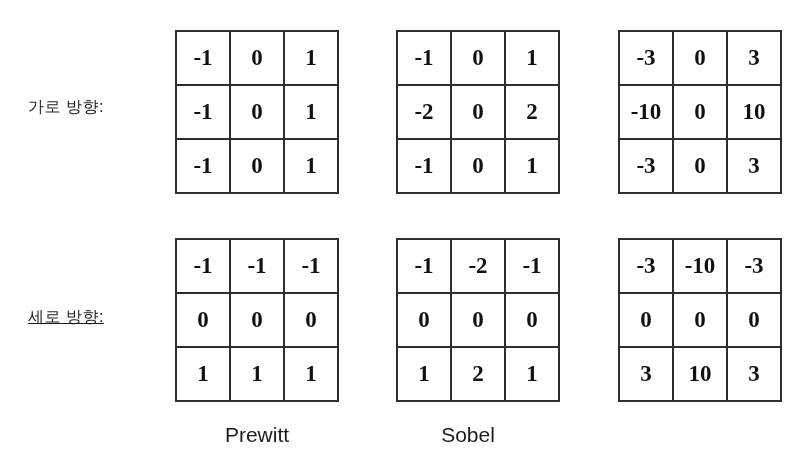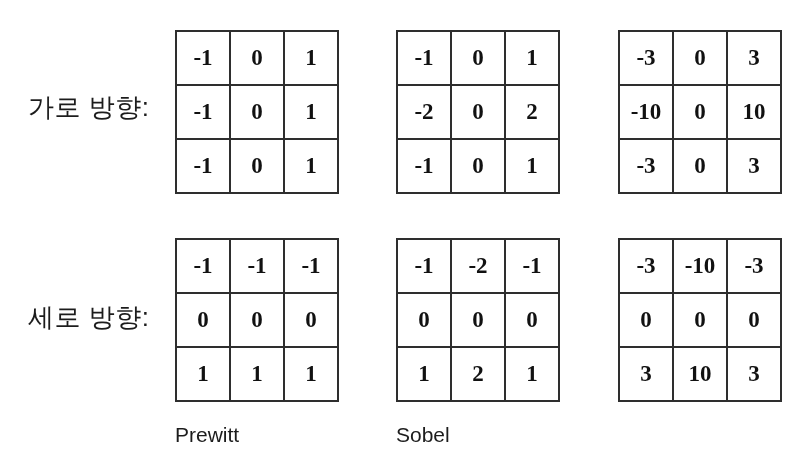--- a/index.html
+++ b/index.html
@@ -10,28 +10,28 @@
     position: relative;
     width: 803px;
     height: 456px;
     background: #ffffff;
     overflow: hidden;
   }
 
   .row-label {
     position: absolute;
     left: 28px;
-    font-size: 26px;
+    font-size: 16px;
     line-height: 28px;
     color: #1c1c1c;
     letter-spacing: 0.5px;
     white-space: nowrap;
   }
   .row-label.r0 { top: 93px; }
-  .row-label.r1 { top: 303px; }
+  .row-label.r1 { top: 303px; text-decoration: underline; }
 
   .matrix {
     position: absolute;
     display: grid;
     grid-template-columns: repeat(3, 54px);
     grid-auto-rows: 54px;
     border: 1px solid #2e2e2e;
     background: #ffffff;
   }
   .matrix.c0 { left: 175px; }
@@ -49,26 +49,26 @@
     font-weight: bold;
     font-size: 23px;
     color: #111111;
     background: #ffffff;
   }
 
   .col-label {
     position: absolute;
     top: 423px;
     width: 164px;
-    text-align: left;
+    text-align: center;
     font-size: 21px;
     color: #1c1c1c;
   }
   .col-label.c0 { left: 175px; }
-  .col-label.c1 { left: 396px; }
+  .col-label.c1 { left: 386px; }
   .col-label.c2 { left: 618px; }
 </style>
 </head>
 <body>
 
 <div class="canvas">
 
   <div class="row-label r0">가로 방향:</div>
   <div class="row-label r1">세로 방향:</div>
 

